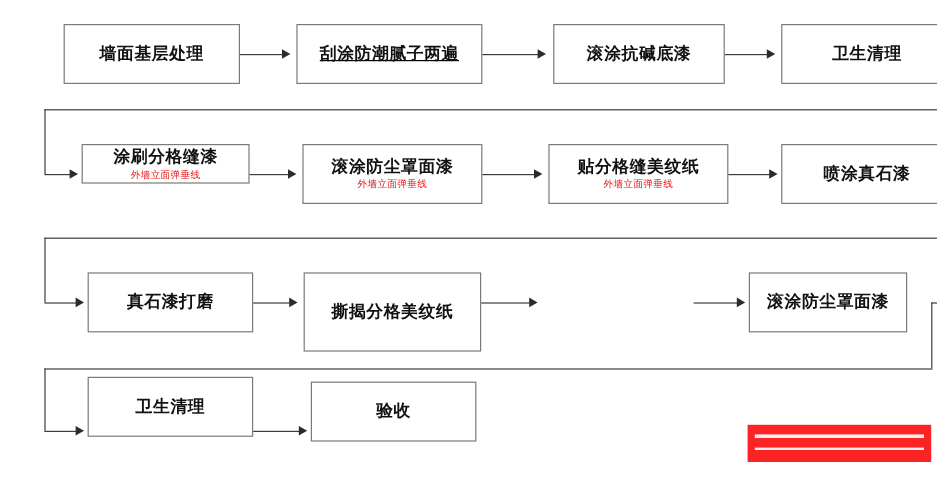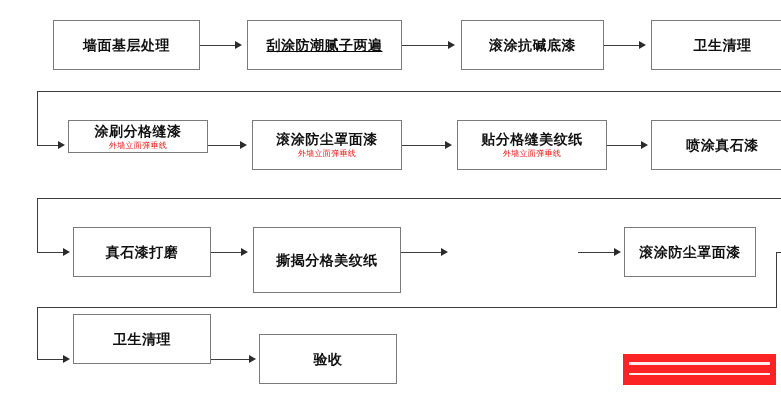--- a/index.html
+++ b/index.html
@@ -186,21 +186,21 @@
   <div class="hline" style="left:26px; top:359px; width:28px;"></div>
   <div class="arrowhead" style="left:52px; top:355px;"></div>
 
   <div class="node" style="left:62px; top:314px; width:138px; height:50px;">
     <span class="main">卫生清理</span>
   </div>
 
   <div class="hline" style="left:200px; top:359px; width:40px;"></div>
   <div class="arrowhead" style="left:238px; top:355px;"></div>
 
-  <div class="node" style="left:248px; top:334px; width:138px; height:50px;">
+  <div class="node" style="left:248px; top:318px; width:138px; height:50px;">
     <span class="main">验收</span>
   </div>
 
   <div class="watermark" style="left:612px; top:354px; width:153px; height:31px;">
     <div class="wm-line l1"></div>
     <div class="wm-line l2"></div>
   </div>
 
 </div>
 

